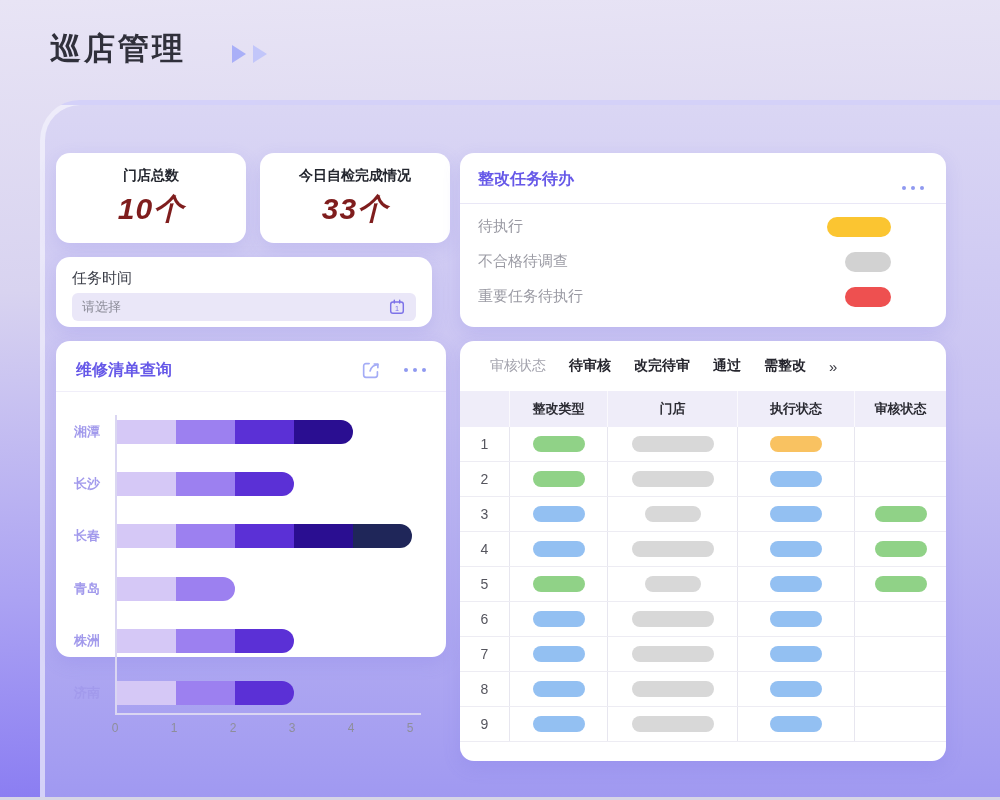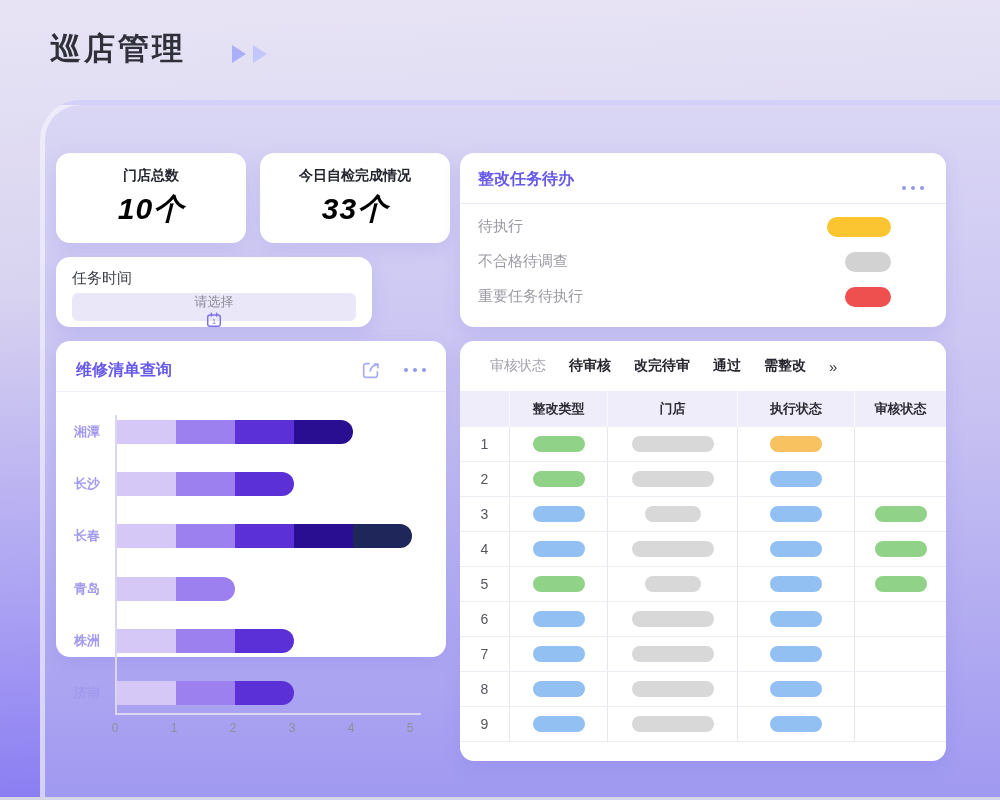--- a/index.html
+++ b/index.html
@@ -17,26 +17,26 @@
   }
   .bottom-strip{position:absolute;left:0;right:0;bottom:0;height:3px;background:#D6D5E6;}
   .page-title{position:absolute;left:50px;top:28px;font-size:31px;font-weight:bold;color:#30303B;letter-spacing:3px;}
   .tri{position:absolute;top:45px;width:0;height:0;border-top:9px solid transparent;border-bottom:9px solid transparent;}
   .tri1{left:232px;border-left:14px solid #A9AFF8;}
   .tri2{left:253px;border-left:14px solid #C2C6FA;}
 
   .card{position:absolute;background:#ffffff;border-radius:14px;box-shadow:0 6px 18px rgba(108,99,221,0.16);box-sizing:border-box;margin-top:29px;}
   .stat-card{width:190px;height:90px;top:124px;display:flex;flex-direction:column;align-items:center;justify-content:center;gap:4px;}
   .stat-label{font-size:14px;color:#23262E;font-weight:bold;}
-  .stat-value{font-size:30px;font-weight:bold;font-style:italic;color:#000000;letter-spacing:1px;}
-
-  .task-card{left:56px;top:228px;width:316px;height:70px;padding:12px 16px;}
+  .stat-value{font-size:30px;font-weight:bold;font-style:italic;color:#7f1d1d;letter-spacing:1px;}
+
+  .task-card{left:56px;top:228px;width:376px;height:70px;padding:12px 16px;}
   .task-label{font-size:15px;color:#3C3F49;}
   .task-input{position:absolute;left:16px;right:16px;top:36px;height:28px;background:#EAE7F8;border-radius:6px;
-    display:flex;align-items:center;padding:0 10px;justify-content:space-between;flex-direction:column;}
+    display:flex;align-items:center;padding:0 10px;justify-content:space-between;}
   .task-placeholder{font-size:13px;color:#8C8C98;}
 
   .panel-title{font-size:16px;font-weight:bold;color:#6658E8;}
   .dots{display:flex;gap:5px;align-items:center;cursor:pointer;}
   .dots i{width:4px;height:4px;border-radius:50%;background:#8F99F0;display:block;}
 
   .repair-card{left:56px;top:312px;width:390px;height:316px;}
   .repair-header{position:absolute;left:20px;right:20px;top:18px;display:flex;align-items:center;}
   .repair-divider{position:absolute;left:0;right:0;top:50px;height:1px;background:#F0EEF9;}
   .chart-wrap{position:absolute;left:0;top:0;right:0;bottom:0;}

